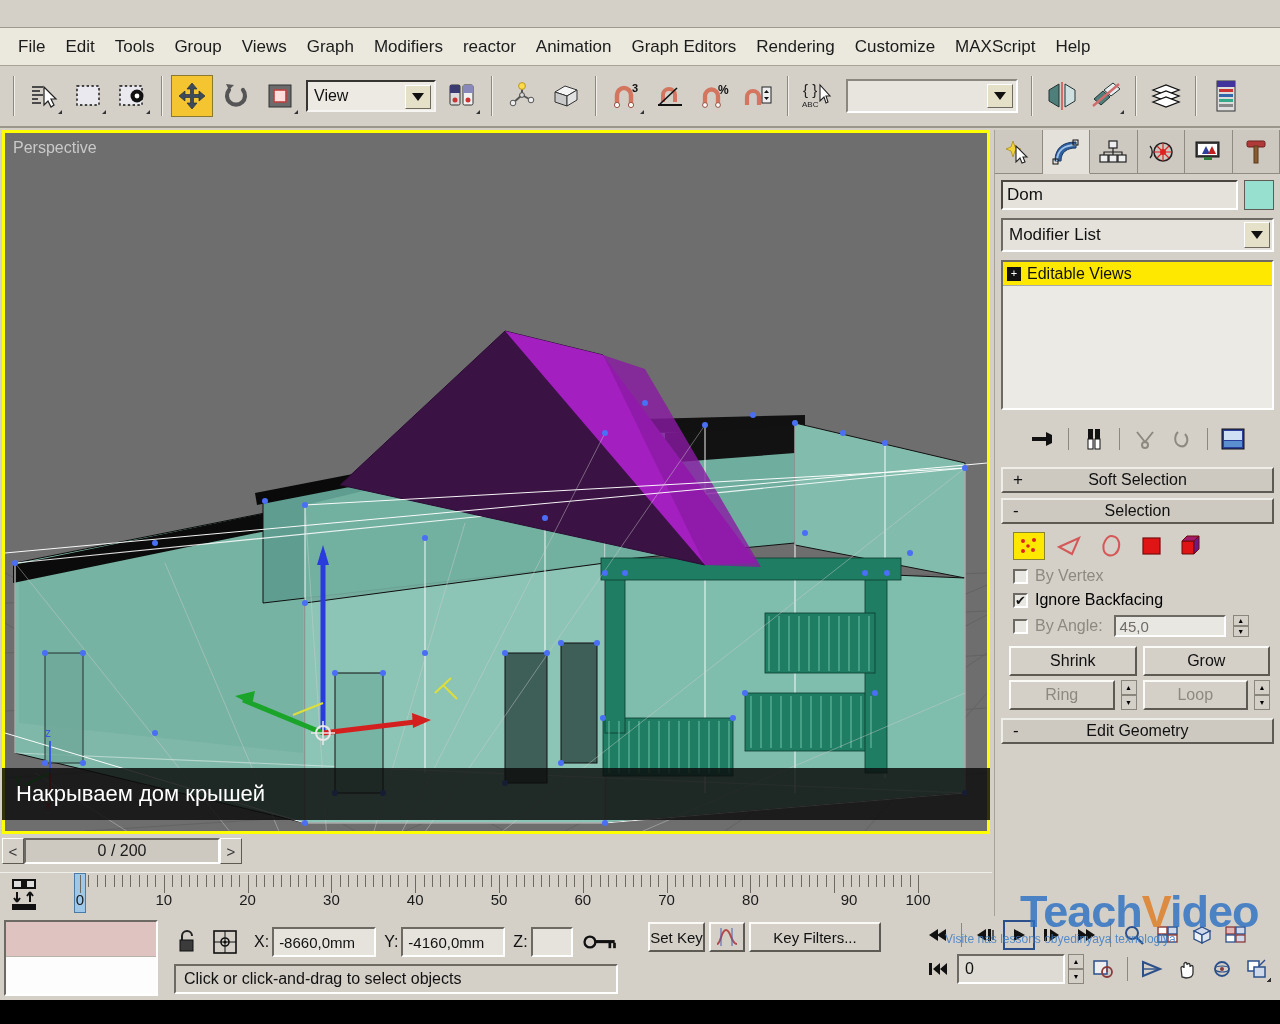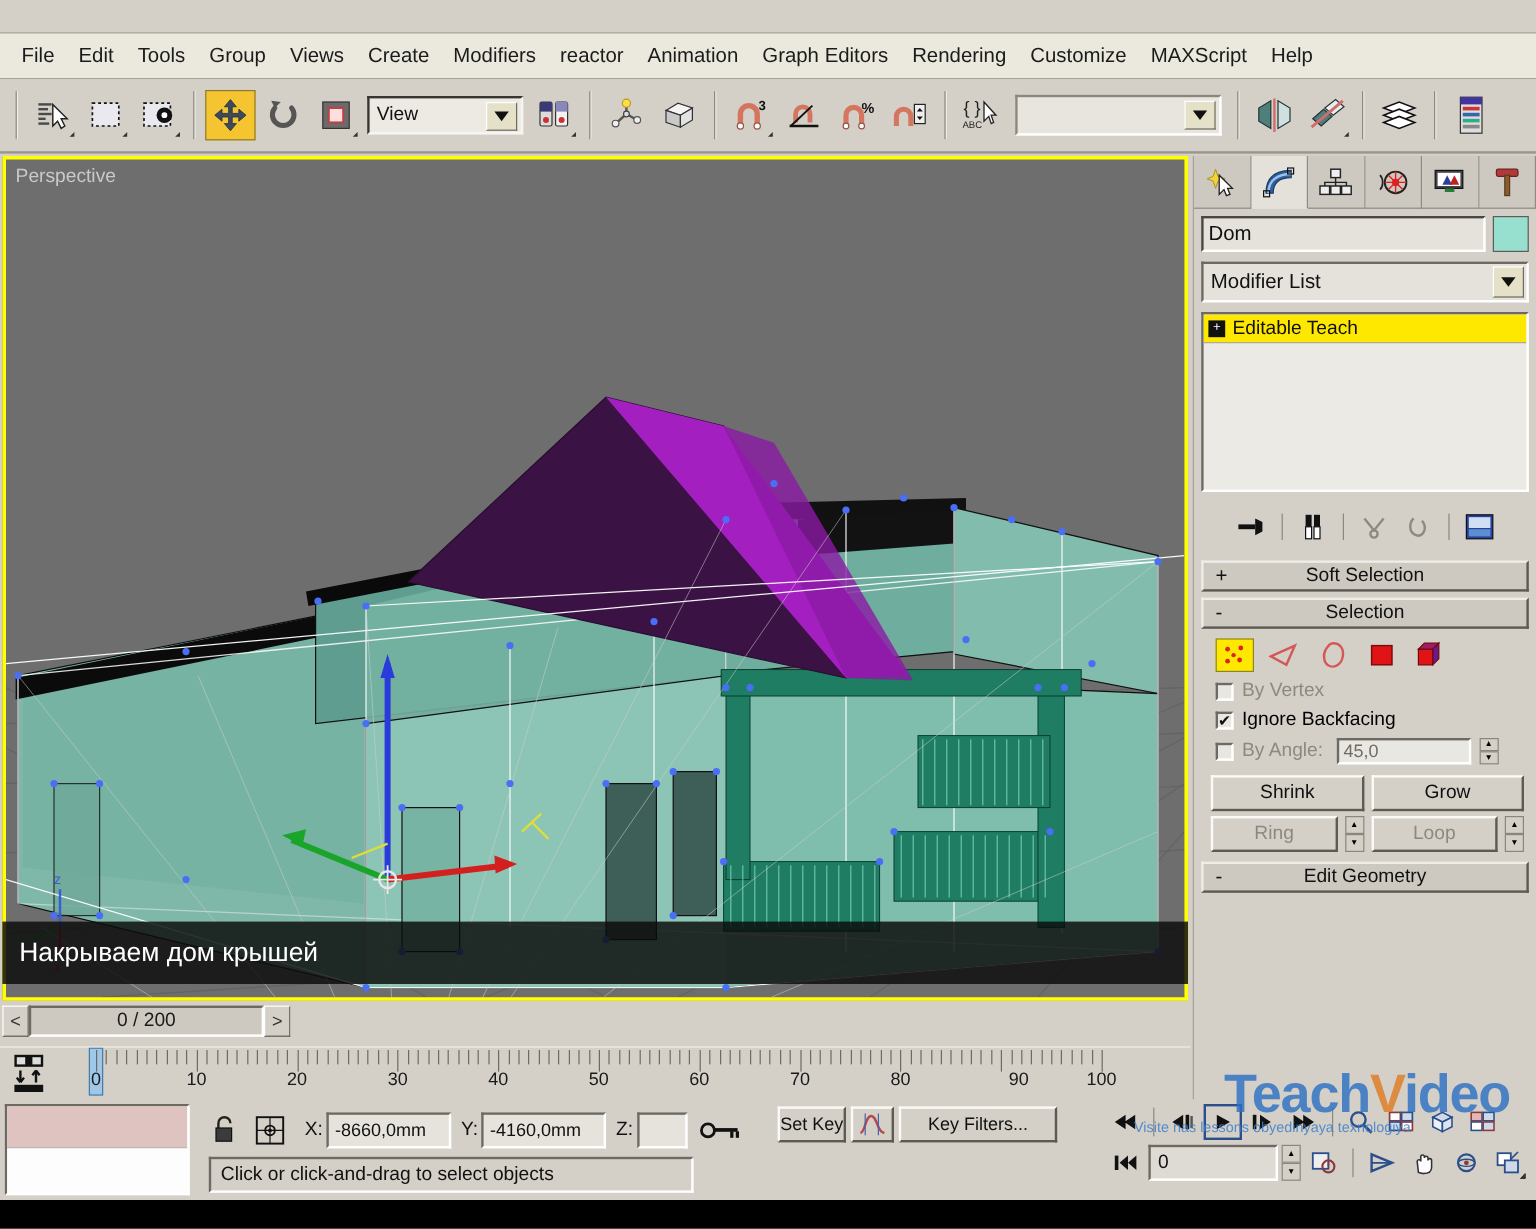--- a/index.html
+++ b/index.html
@@ -200,21 +200,21 @@
     font-size:15px; color:#111;
     display:flex;align-items:center; padding-left:5px;
   }
   .coord-field.empty { width: 42px; }
   .iconbtn {
     width:34px;height:32px;display:flex;align-items:center;justify-content:center;
     margin-right:4px;
   }
   .statusline {
     position:absolute; left: 174px; top: 48px;
-    width: 404px; height: 30px;
+    width: 444px; height: 30px;
     background:#d4d0c8;
     border:2px solid #6d6a63;border-right-color:#fff;border-bottom-color:#fff;
     display:flex;align-items:center;
     font-size:16px; color:#111; padding-left:8px;
   }
   .keybtn {
     background:#d4d0c8;
     border:2px solid #fbfaf7; border-right-color:#5d5a53;border-bottom-color:#5d5a53;
     font-size:15px; color:#111;
     display:flex;align-items:center;justify-content:center;
@@ -375,21 +375,21 @@
 <div id="app">
 
   <div class="topstrip"></div>
 
   <div class="menubar">
     <div class="menu-item">File</div>
     <div class="menu-item">Edit</div>
     <div class="menu-item">Tools</div>
     <div class="menu-item">Group</div>
     <div class="menu-item">Views</div>
-    <div class="menu-item">Create</div>
+    <div class="menu-item">Graph</div>
     <div class="menu-item">Modifiers</div>
     <div class="menu-item">reactor</div>
     <div class="menu-item">Animation</div>
     <div class="menu-item">Graph Editors</div>
     <div class="menu-item">Rendering</div>
     <div class="menu-item">Customize</div>
     <div class="menu-item">MAXScript</div>
     <div class="menu-item">Help</div>
   </div>
 
@@ -1122,21 +1122,21 @@
     <div class="cp-modlist">
       <span>Modifier List</span>
       <div class="combo-arrow" style="width:26px;height:26px;top:2px;right:2px;">
           <i></i>
         </div>
     </div>
 
     <div class="cp-stack">
       <div class="stack-item">
         <span class="stack-plus">+</span>
-        <span>Editable Teach</span>
+        <span>Editable Views</span>
       </div>
     </div>
 
     <div class="cp-stackbtns">
       <div class="sb">
         <svg width="26" height="22" viewBox="0 0 26 22">
           <rect x="2" y="9" width="14" height="4" fill="#111"></rect>
           <path d="M16 4 L16 18 L22 15 L22 7 Z" fill="#111"></path>
         </svg>
       </div>

